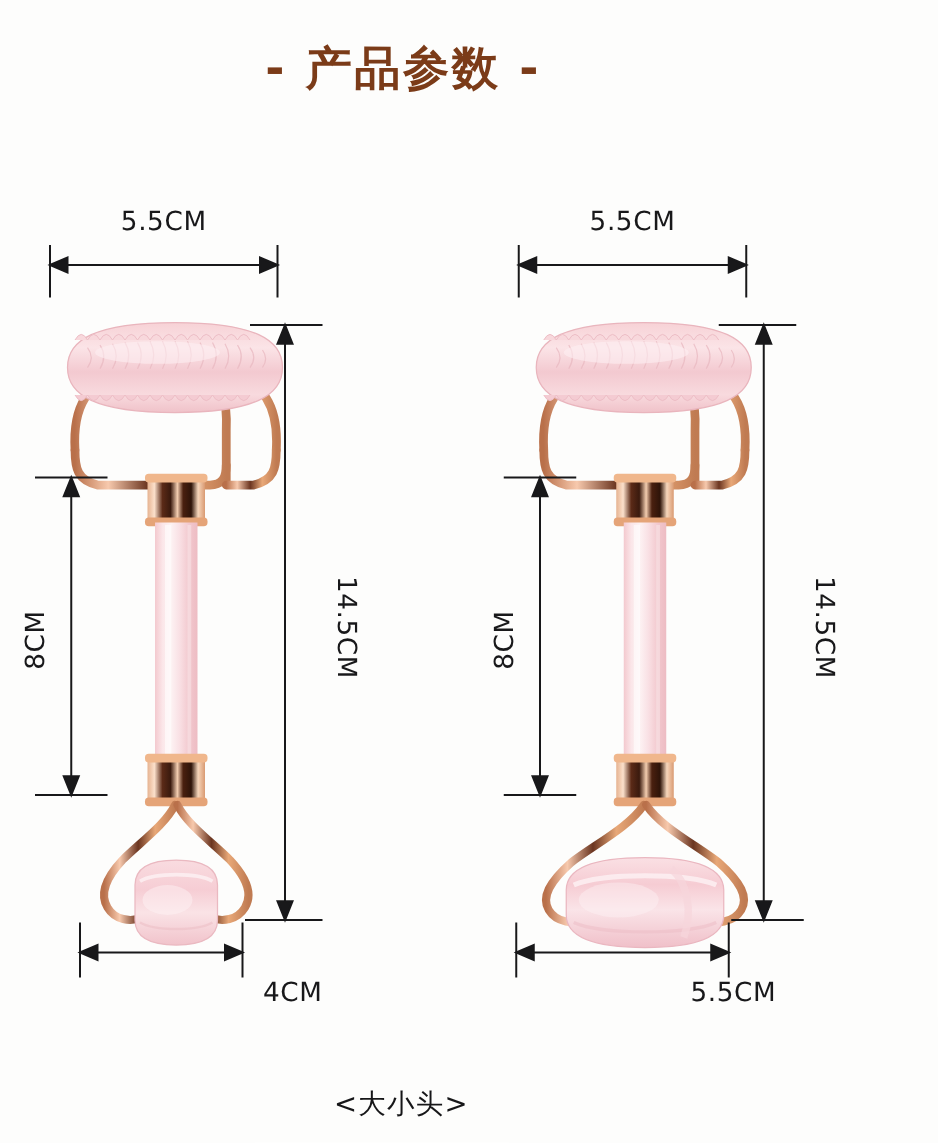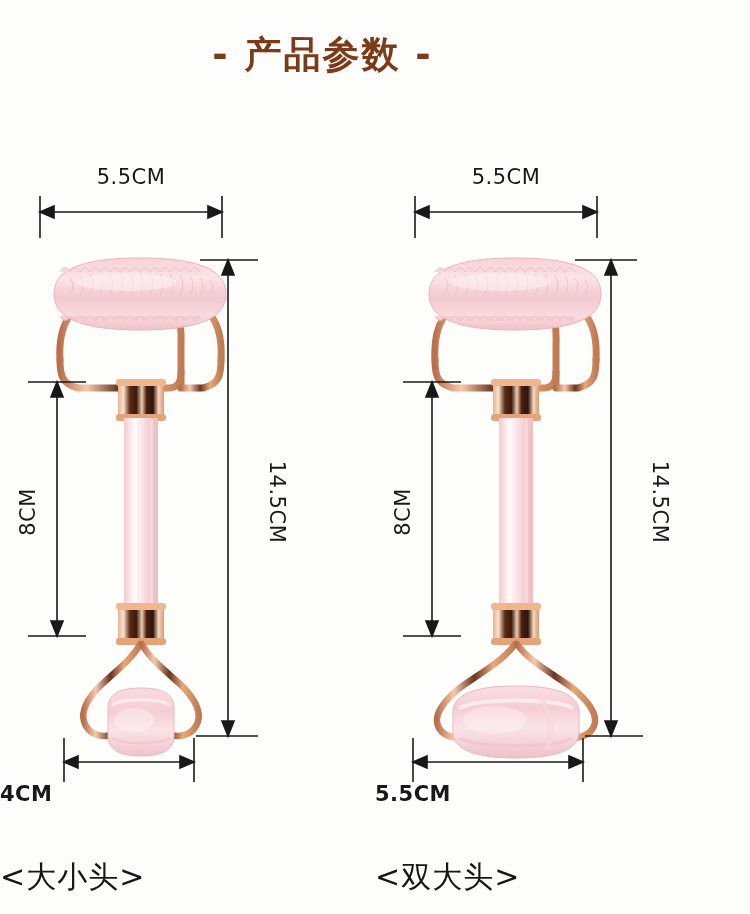--- a/index.html
+++ b/index.html
@@ -64,36 +64,36 @@
   
   .dim-label {
     position: absolute;
     font-size: 21px;
     color: #18181a;
     letter-spacing: 0.5px;
     white-space: nowrap;
     font-family: "DejaVu Sans", "Liberation Sans", sans-serif;
   }
   .dim-label.top     { top: 5px; text-align: center; }
-  .dim-label.bottom  { text-align: left; font-weight: bold; }
+  .dim-label.bottom  { text-align: right; }
   .dim-label.vert-l {
     transform: rotate(-90deg);
     transform-origin: 50% 50%;
   }
   .dim-label.vert-r {
     transform: rotate(90deg);
     transform-origin: 50% 50%;
   }
 
   .caption {
     position: absolute;
     bottom: 16px;
     width: 375px;
-    text-align: left;
-    font-size: 30px;
+    text-align: right;
+    font-size: 22px;
     color: #161618;
     letter-spacing: 1px;
     font-family: "DejaVu Sans", "Liberation Sans", sans-serif;
   }
 
   .svg-layer {
     position: absolute;
     top: 0; left: 0;
     width: 375px;
     height: 700px;
@@ -421,14 +421,13 @@
 
     <div class="dim-label top" style="left:0; width:262px;">5.5CM</div>
 
     <div class="dim-label vert-r" style="left:230px; top:330px; width:110px; text-align:center;">14.5CM</div>
 
     <div class="dim-label vert-l" style="left:-22px; top:340px; width:100px; text-align:center;">8CM</div>
 
     <div class="dim-label bottom" style="left:0; top:622px; width:246px;">5.5CM</div>
   </div>
 
-  <div class="caption">&lt;双大头&gt;</div>
 </div>
 
 </body></html>

